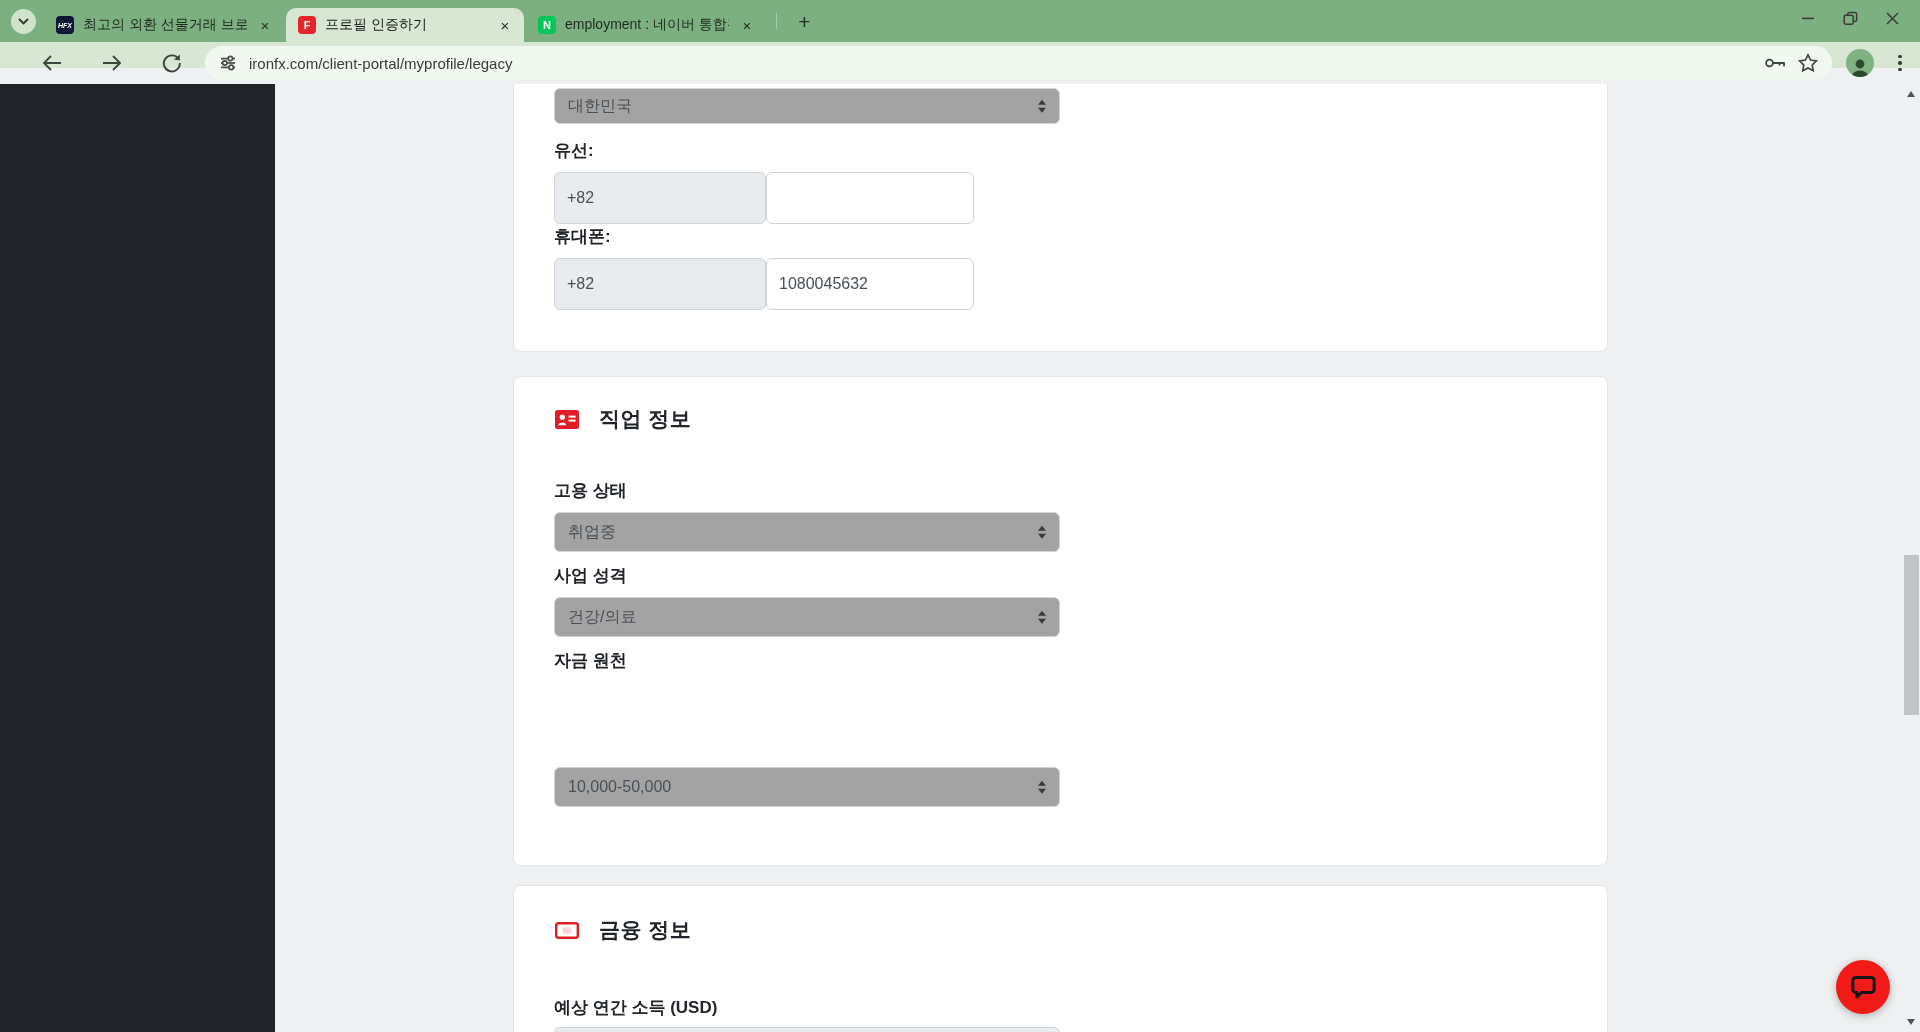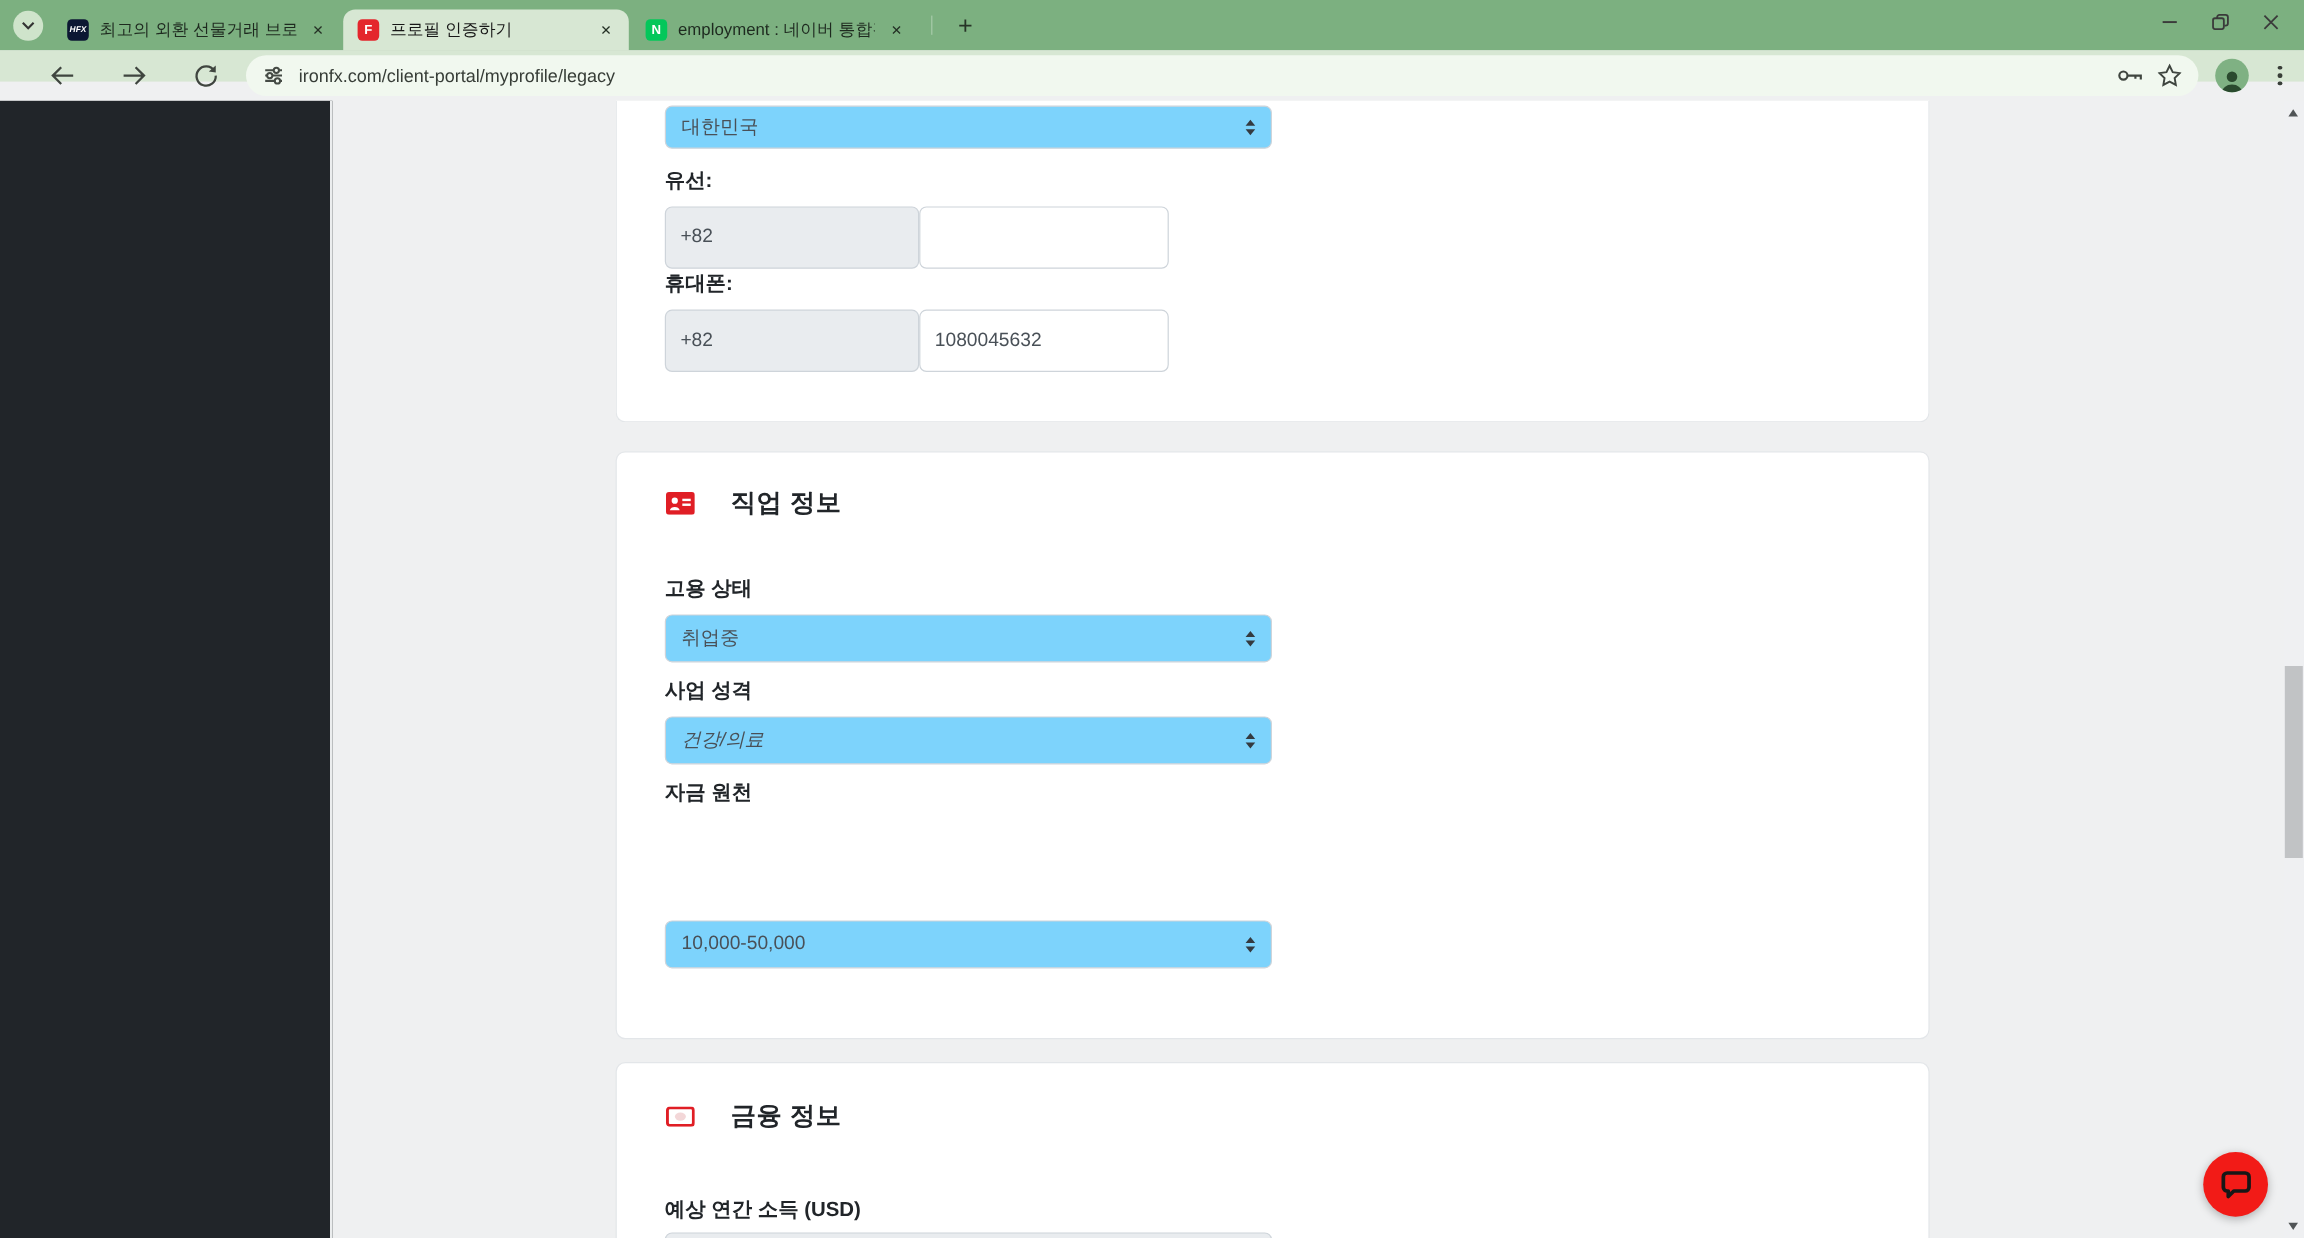--- a/index.html
+++ b/index.html
@@ -45,34 +45,34 @@
   
   .sidebar{ position:absolute; left:0; top:84px; width:277px; height:948px; background:#212529;
             border-right:2px solid #ebedee; }
   .card{ position:absolute; left:513px; width:1095px; background:#fff;
          border:1px solid #e3e6e9; border-radius:8px; }
   .card1{ top:84px; height:268px; border-top:none; border-radius:0 0 8px 8px; }
   .card2{ top:376px; height:490px; }
   .card3{ top:885px; height:320px; }
 
   .flabel{ position:absolute; left:40px; font-size:17px; font-weight:700; color:#212529; white-space:nowrap; }
-  .selectbox{ position:absolute; left:40px; width:506px; height:40px; background:#7dd3fc;
+  .selectbox{ position:absolute; left:40px; width:506px; height:40px; background:#a3a3a3;
               border:1px solid #ced4da; border-radius:6px; display:flex; align-items:center;
               padding:0 34px 0 13px; font-size:16px; color:#495057; cursor:pointer; }
   .selectbox.h36{ height:36px; }
   .stepper{ position:absolute; right:13px; top:50%; transform:translateY(-50%); display:flex;
             flex-direction:column; align-items:center; gap:2.5px; }
   .stepper .up{ width:0; height:0; border-left:4.5px solid transparent; border-right:4.5px solid transparent;
                 border-bottom:5.5px solid #343a40; }
   .stepper .dn{ width:0; height:0; border-left:4.5px solid transparent; border-right:4.5px solid transparent;
                 border-top:5.5px solid #343a40; }
   .tinput{ position:absolute; height:52px; border:1px solid #ced4da; border-radius:6px; background:#fff;
            font-size:16px; color:#495057; padding:0 12px; font-family:inherit; outline:none; }
   .tinput.gray{ background:#e9ecef; }
-  .sec-head{ position:absolute; left:41px; display:flex; align-items:center; gap:30px;
+  .sec-head{ position:absolute; left:41px; display:flex; align-items:center; gap:20px;
              font-size:21px; font-weight:700; color:#212529; letter-spacing:.5px; }
 
   
   .sb{ position:absolute; right:0; top:84px; width:17px; height:948px; background:#eff0f2; }
   .sb-thumb{ position:absolute; left:1px; right:1px; top:471px; height:160px; background:#c1c3c5; cursor:pointer; }
   .sb-up{ position:absolute; top:7px; left:4px; width:0; height:0; border-left:4.5px solid transparent;
           border-right:4.5px solid transparent; border-bottom:6px solid #505456; cursor:pointer; }
   .sb-dn{ position:absolute; bottom:7px; left:4px; width:0; height:0; border-left:4.5px solid transparent;
           border-right:4.5px solid transparent; border-top:6px solid #505456; cursor:pointer; }
 
@@ -223,21 +223,21 @@
     <div class="flabel" style="top:102px;">고용 상태</div>
     <div class="selectbox" style="top:135px;">
       <span>취업중</span>
       <span class="stepper">
           <span class="up"></span>
           <span class="dn"></span>
         </span>
     </div>
 
     <div class="flabel" style="top:187px;">사업 성격</div>
-    <div class="selectbox" style="top:220px;font-style:italic;">
+    <div class="selectbox" style="top:220px;">
       <span>건강/의료</span>
       <span class="stepper">
           <span class="up"></span>
           <span class="dn"></span>
         </span>
     </div>
 
     <div class="flabel" style="top:272px;">자금 원천</div>
 
     <div class="selectbox" style="top:390px;">

